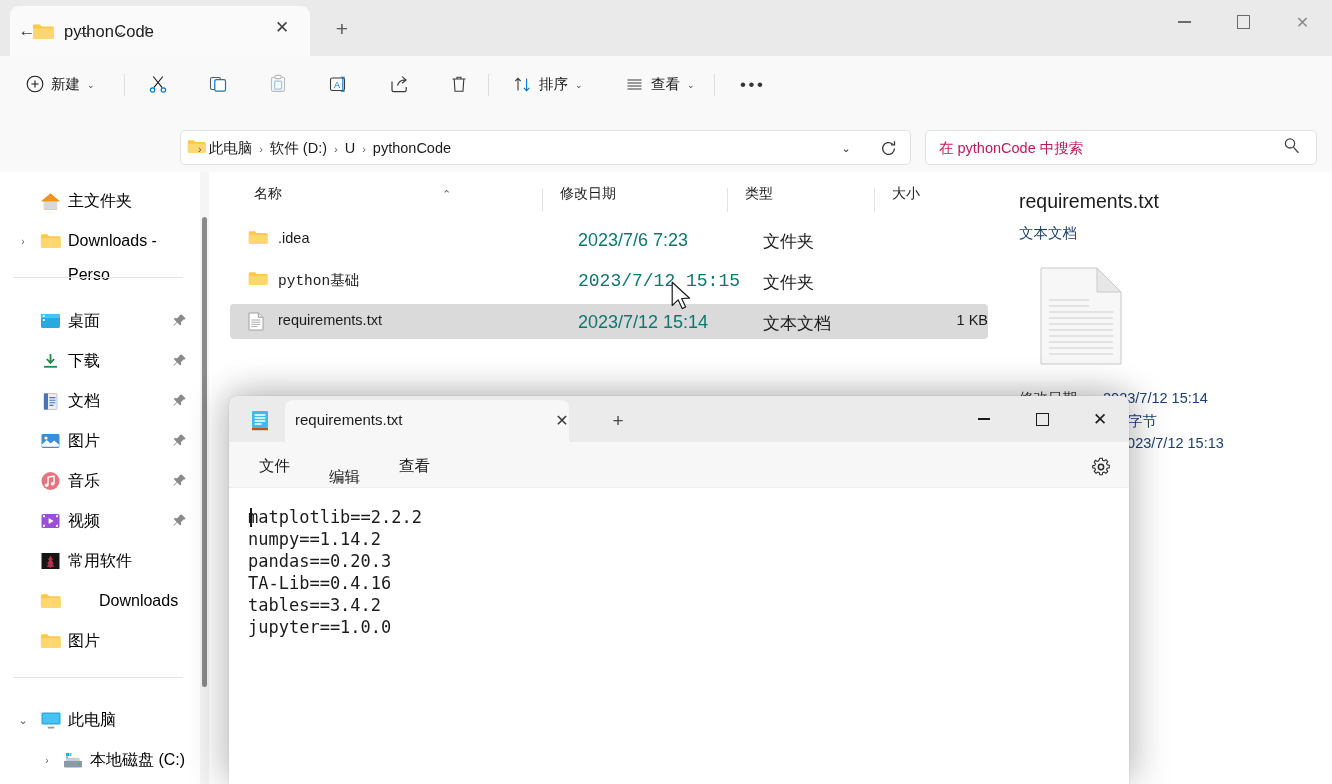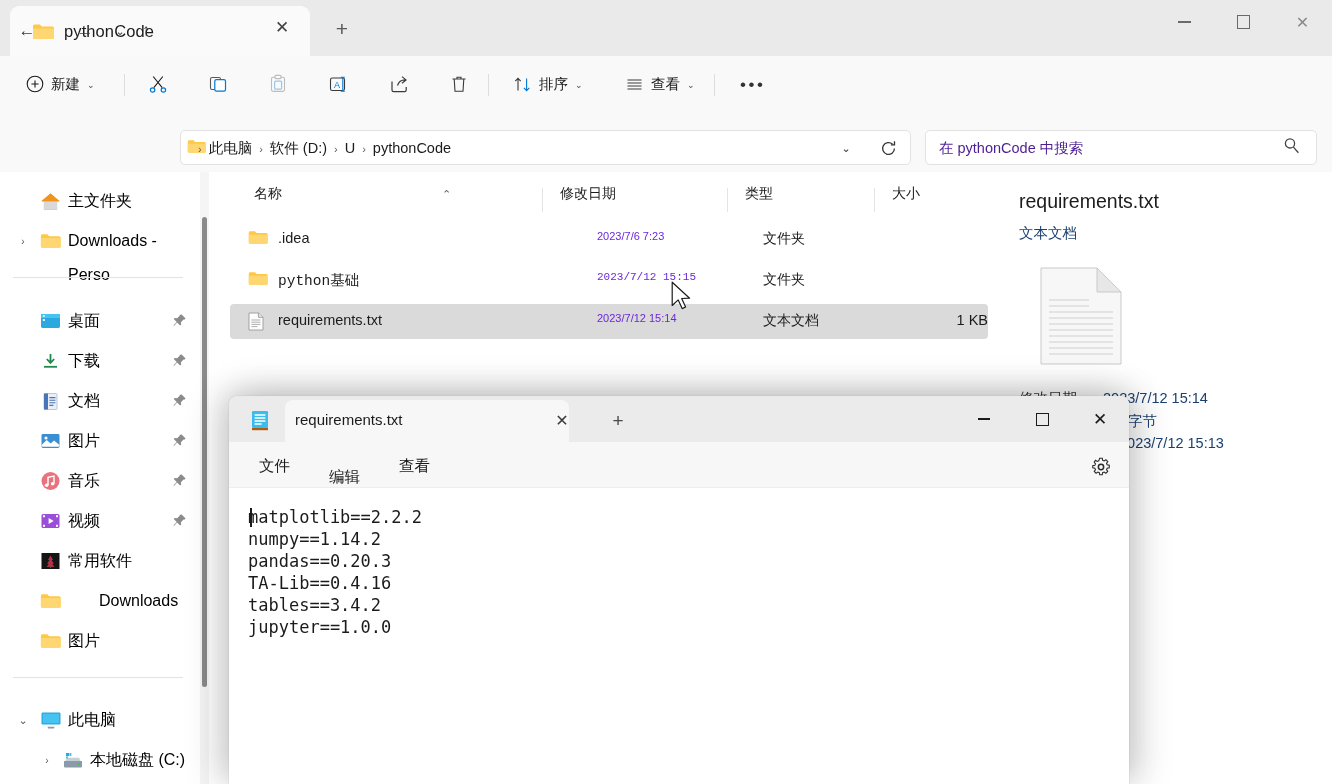--- a/index.html
+++ b/index.html
@@ -92,21 +92,21 @@
   .addr-refresh {
     position: absolute; left: 874px; top: 134px; width: 28px; height: 28px;
     display: flex; align-items: center; justify-content: center; color: #333;
   }
   .searchbox {
     position: absolute; left: 925px; top: 130px; width: 392px; height: 35px;
     background: #ffffff; border: 1px solid #e2e2e2; border-radius: 5px;
   }
   .search-ph {
     position: absolute; left: 939px; top: 139px;
-    font-size: 14.5px; color: #4c1d95; white-space: nowrap; text-align: center;
+    font-size: 14.5px; color: #be185d; white-space: nowrap; text-align: center;
   }
   .search-ico { position: absolute; left: 1283px; top: 137px; color: #444; }
 
   
   .bodyarea { position: absolute; left: 0; top: 172px; width: 1332px; height: 612px; background: #ffffff; }
 
   
   .sidebar {
     position: absolute; left: 0; top: 0; width: 200px; height: 612px;
     background: #ffffff; overflow: hidden;
@@ -140,22 +140,22 @@
   }
   .col-divider { position: absolute; top: 16px; width: 1px; height: 24px; background: #e4e4e4; }
   .sort-caret { position: absolute; left: 188px; top: 3px; font-size: 11px; color: #666; }
   .row {
     position: absolute; left: 18px; width: 758px; height: 35px;
     display: block; border-radius: 4px;
   }
   .row.sel { background: #dadada; }
   .row-ico { position: absolute; left: 18px; top: 8px; width: 20px; height: 20px; }
   .row-name { position: absolute; left: 48px; top: 8px; font-size: 14.5px; color: #1b1b1b; white-space: nowrap; text-align: center; }
-  .row-date { position: absolute; left: 348px; top: 8px; font-size: 11px; color: #6d28d9; white-space: nowrap; margin-left: 19px; }
-  .row-type { position: absolute; left: 533px; top: 8px; font-size: 14px; color: #1b1b1b; white-space: nowrap; }
+  .row-date { position: absolute; left: 348px; top: 8px; font-size: 18px; color: #0f766e; white-space: nowrap; }
+  .row-type { position: absolute; left: 533px; top: 8px; font-size: 17px; color: #1b1b1b; white-space: nowrap; }
   .row-size { position: absolute; left: 640px; top: 8px; width: 118px; text-align: right; font-size: 14.5px; color: #1b1b1b; }
 
   
   .detailpane { position: absolute; left: 992px; top: 0; width: 340px; height: 612px; background: #ffffff; }
   .dp-title { position: absolute; left: 27px; top: 18px; font-size: 19.5px; color: #1b1b1b; white-space: nowrap; }
   .dp-sub { position: absolute; left: 27px; top: 52px; font-size: 14.5px; color: #1b3f6e; }
   .dp-thumb {
     position: absolute; left: 1040px; top: 267px; width: 82px; height: 98px;
   }
   .dp-meta { position: absolute; font-size: 14.5px; color: #1b3f6e; white-space: nowrap; }

